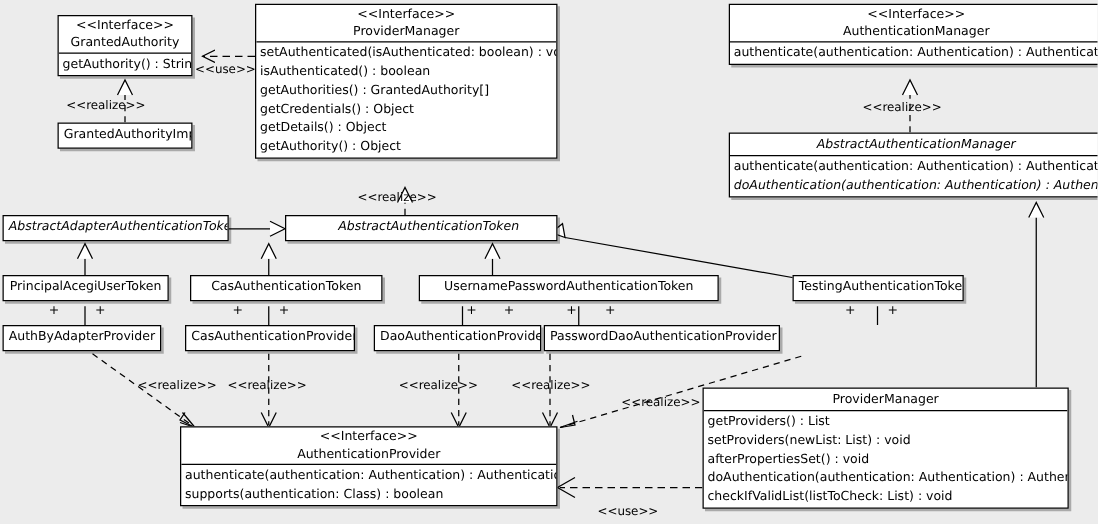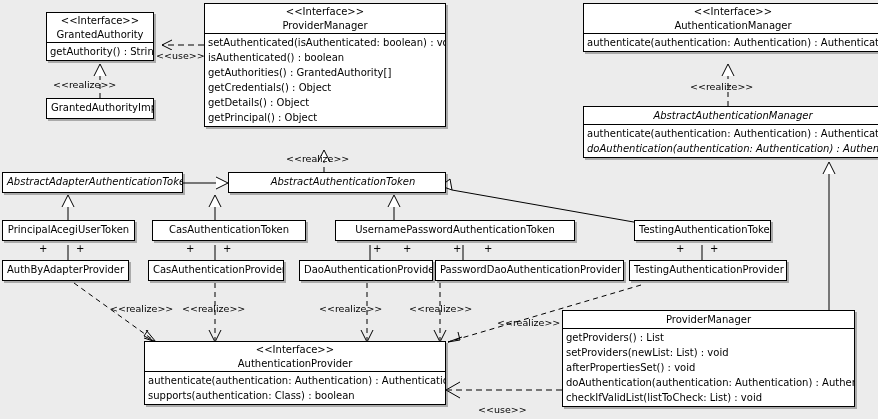--- a/index.html
+++ b/index.html
@@ -189,21 +189,21 @@
     <div class="hdr">
       <span class="stereo">&lt;&lt;Interface&gt;&gt;</span>
       <span class="cname">ProviderManager</span>
     </div>
     <div class="compartment sep">
       <div class="member">setAuthenticated(isAuthenticated: boolean) : void</div>
       <div class="member">isAuthenticated() : boolean</div>
       <div class="member">getAuthorities() : GrantedAuthority[]</div>
       <div class="member">getCredentials() : Object</div>
       <div class="member">getDetails() : Object</div>
-      <div class="member">getPrincipal() : Object</div>
+      <div class="member">getAuthority() : Object</div>
     </div>
   </div>
 
   <div class="box" style="left:583px; top:3px; width:300px;">
     <div class="hdr">
       <span class="stereo">&lt;&lt;Interface&gt;&gt;</span>
       <span class="cname">AuthenticationManager</span>
     </div>
     <div class="compartment sep">
       <div class="member">authenticate(authentication: Authentication) : Authentication</div>
@@ -267,23 +267,20 @@
   </div>
 
   <div class="box" style="left:299px; top:260px; width:134px;">
     <div class="simple">DaoAuthenticationProvider</div>
   </div>
 
   <div class="box" style="left:435px; top:260px; width:189px;">
     <div class="simple">PasswordDaoAuthenticationProvider</div>
   </div>
 
-  <div class="box" style="left:629px; top:260px; width:158px;">
-    <div class="simple">TestingAuthenticationProvider</div>
-  </div>
 
   <div class="box" style="left:144px; top:341px; width:302px;">
     <div class="hdr">
       <span class="stereo">&lt;&lt;Interface&gt;&gt;</span>
       <span class="cname">AuthenticationProvider</span>
     </div>
     <div class="compartment sep">
       <div class="member">authenticate(authentication: Authentication) : Authentication</div>
       <div class="member">supports(authentication: Class) : boolean</div>
     </div>

